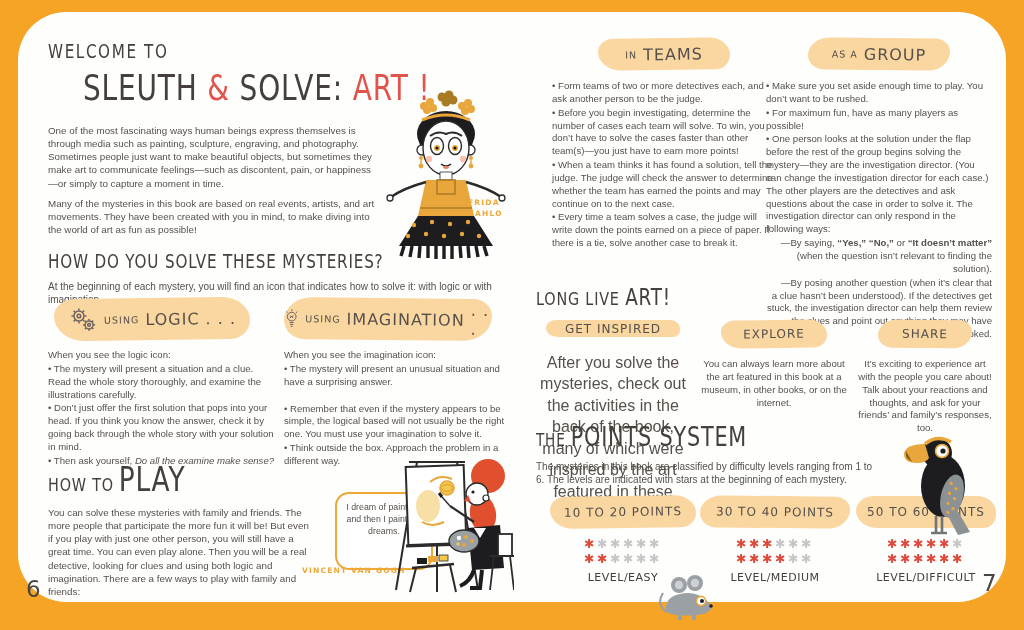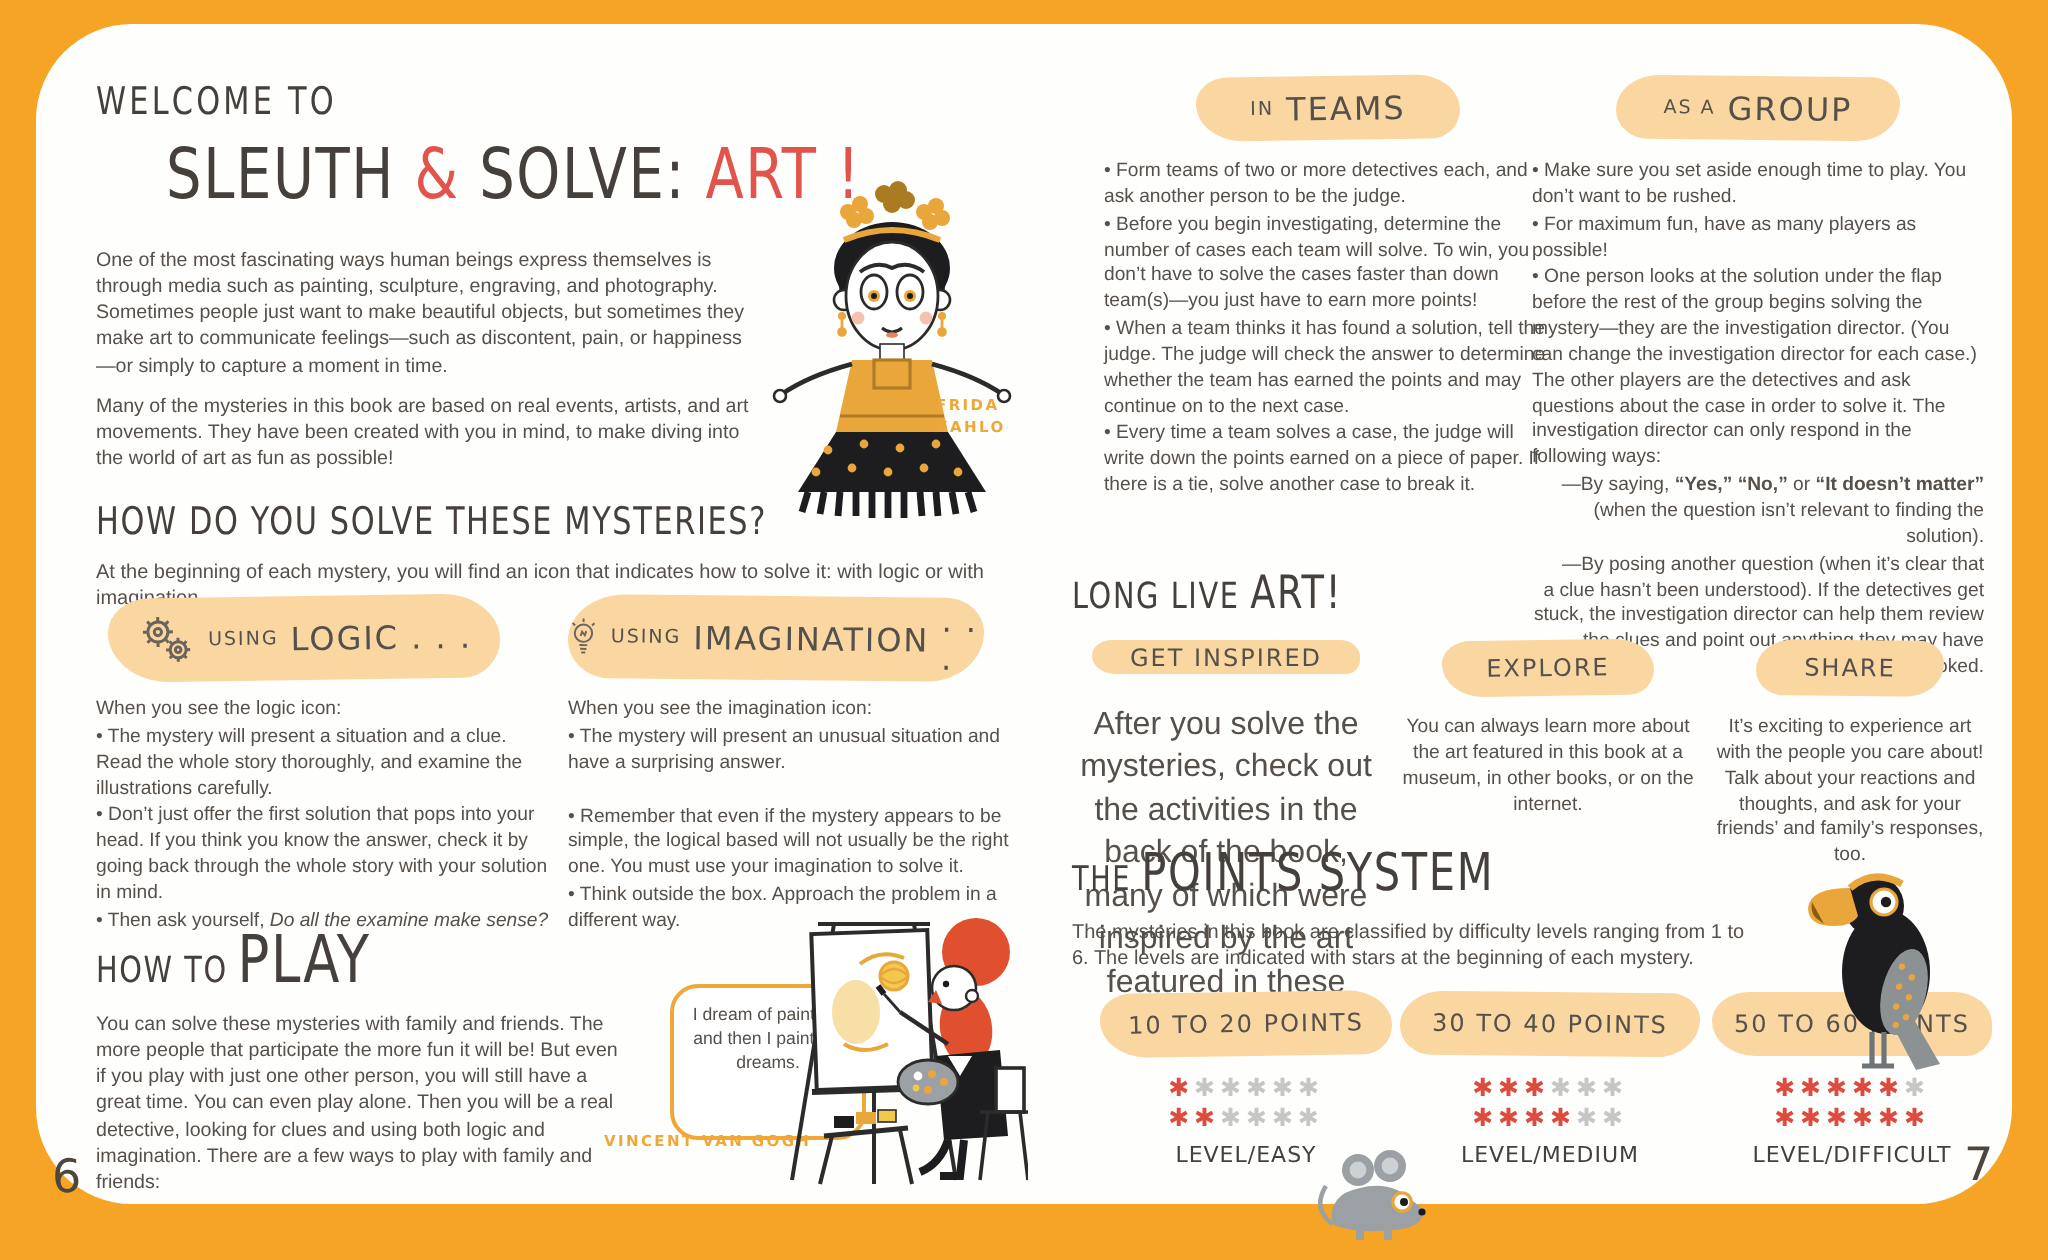--- a/index.html
+++ b/index.html
@@ -243,21 +243,21 @@
     </g>
   </svg>
 
   <div class="abs" style="left:552px; top:38px; width:224px;">
     <div class="badge b1" style="width:132px; height:32px; margin:0 auto;">
       <span class="badge-small">IN</span>
       <span class="badge-big">TEAMS</span>
     </div>
     <div class="body-text" style="margin-top:10px; font-size:9.6px;">
       <p style="margin-bottom:1px;">• Form teams of two or more detectives each, and ask another person to be the judge.</p>
-      <p style="margin-bottom:1px;">• Before you begin investigating, determine the number of cases each team will solve. To win, you don’t have to solve the cases faster than down team(s)—you just have to earn more points!</p>
+      <p style="margin-bottom:1px;">• Before you begin investigating, determine the number of cases each team will solve. To win, you don’t have to solve the cases faster than other team(s)—you just have to earn more points!</p>
       <p style="margin-bottom:1px;">• When a team thinks it has found a solution, tell the judge. The judge will check the answer to determine whether the team has earned the points and may continue on to the next case.</p>
       <p>• Every time a team solves a case, the judge will write down the points earned on a piece of paper. If there is a tie, solve another case to break it.</p>
     </div>
   </div>
 
   <div class="abs" style="left:766px; top:38px; width:226px;">
     <div class="badge b2" style="width:142px; height:32px; margin:0 auto;">
       <span class="badge-small">AS A</span>
       <span class="badge-big">GROUP</span>
     </div>

